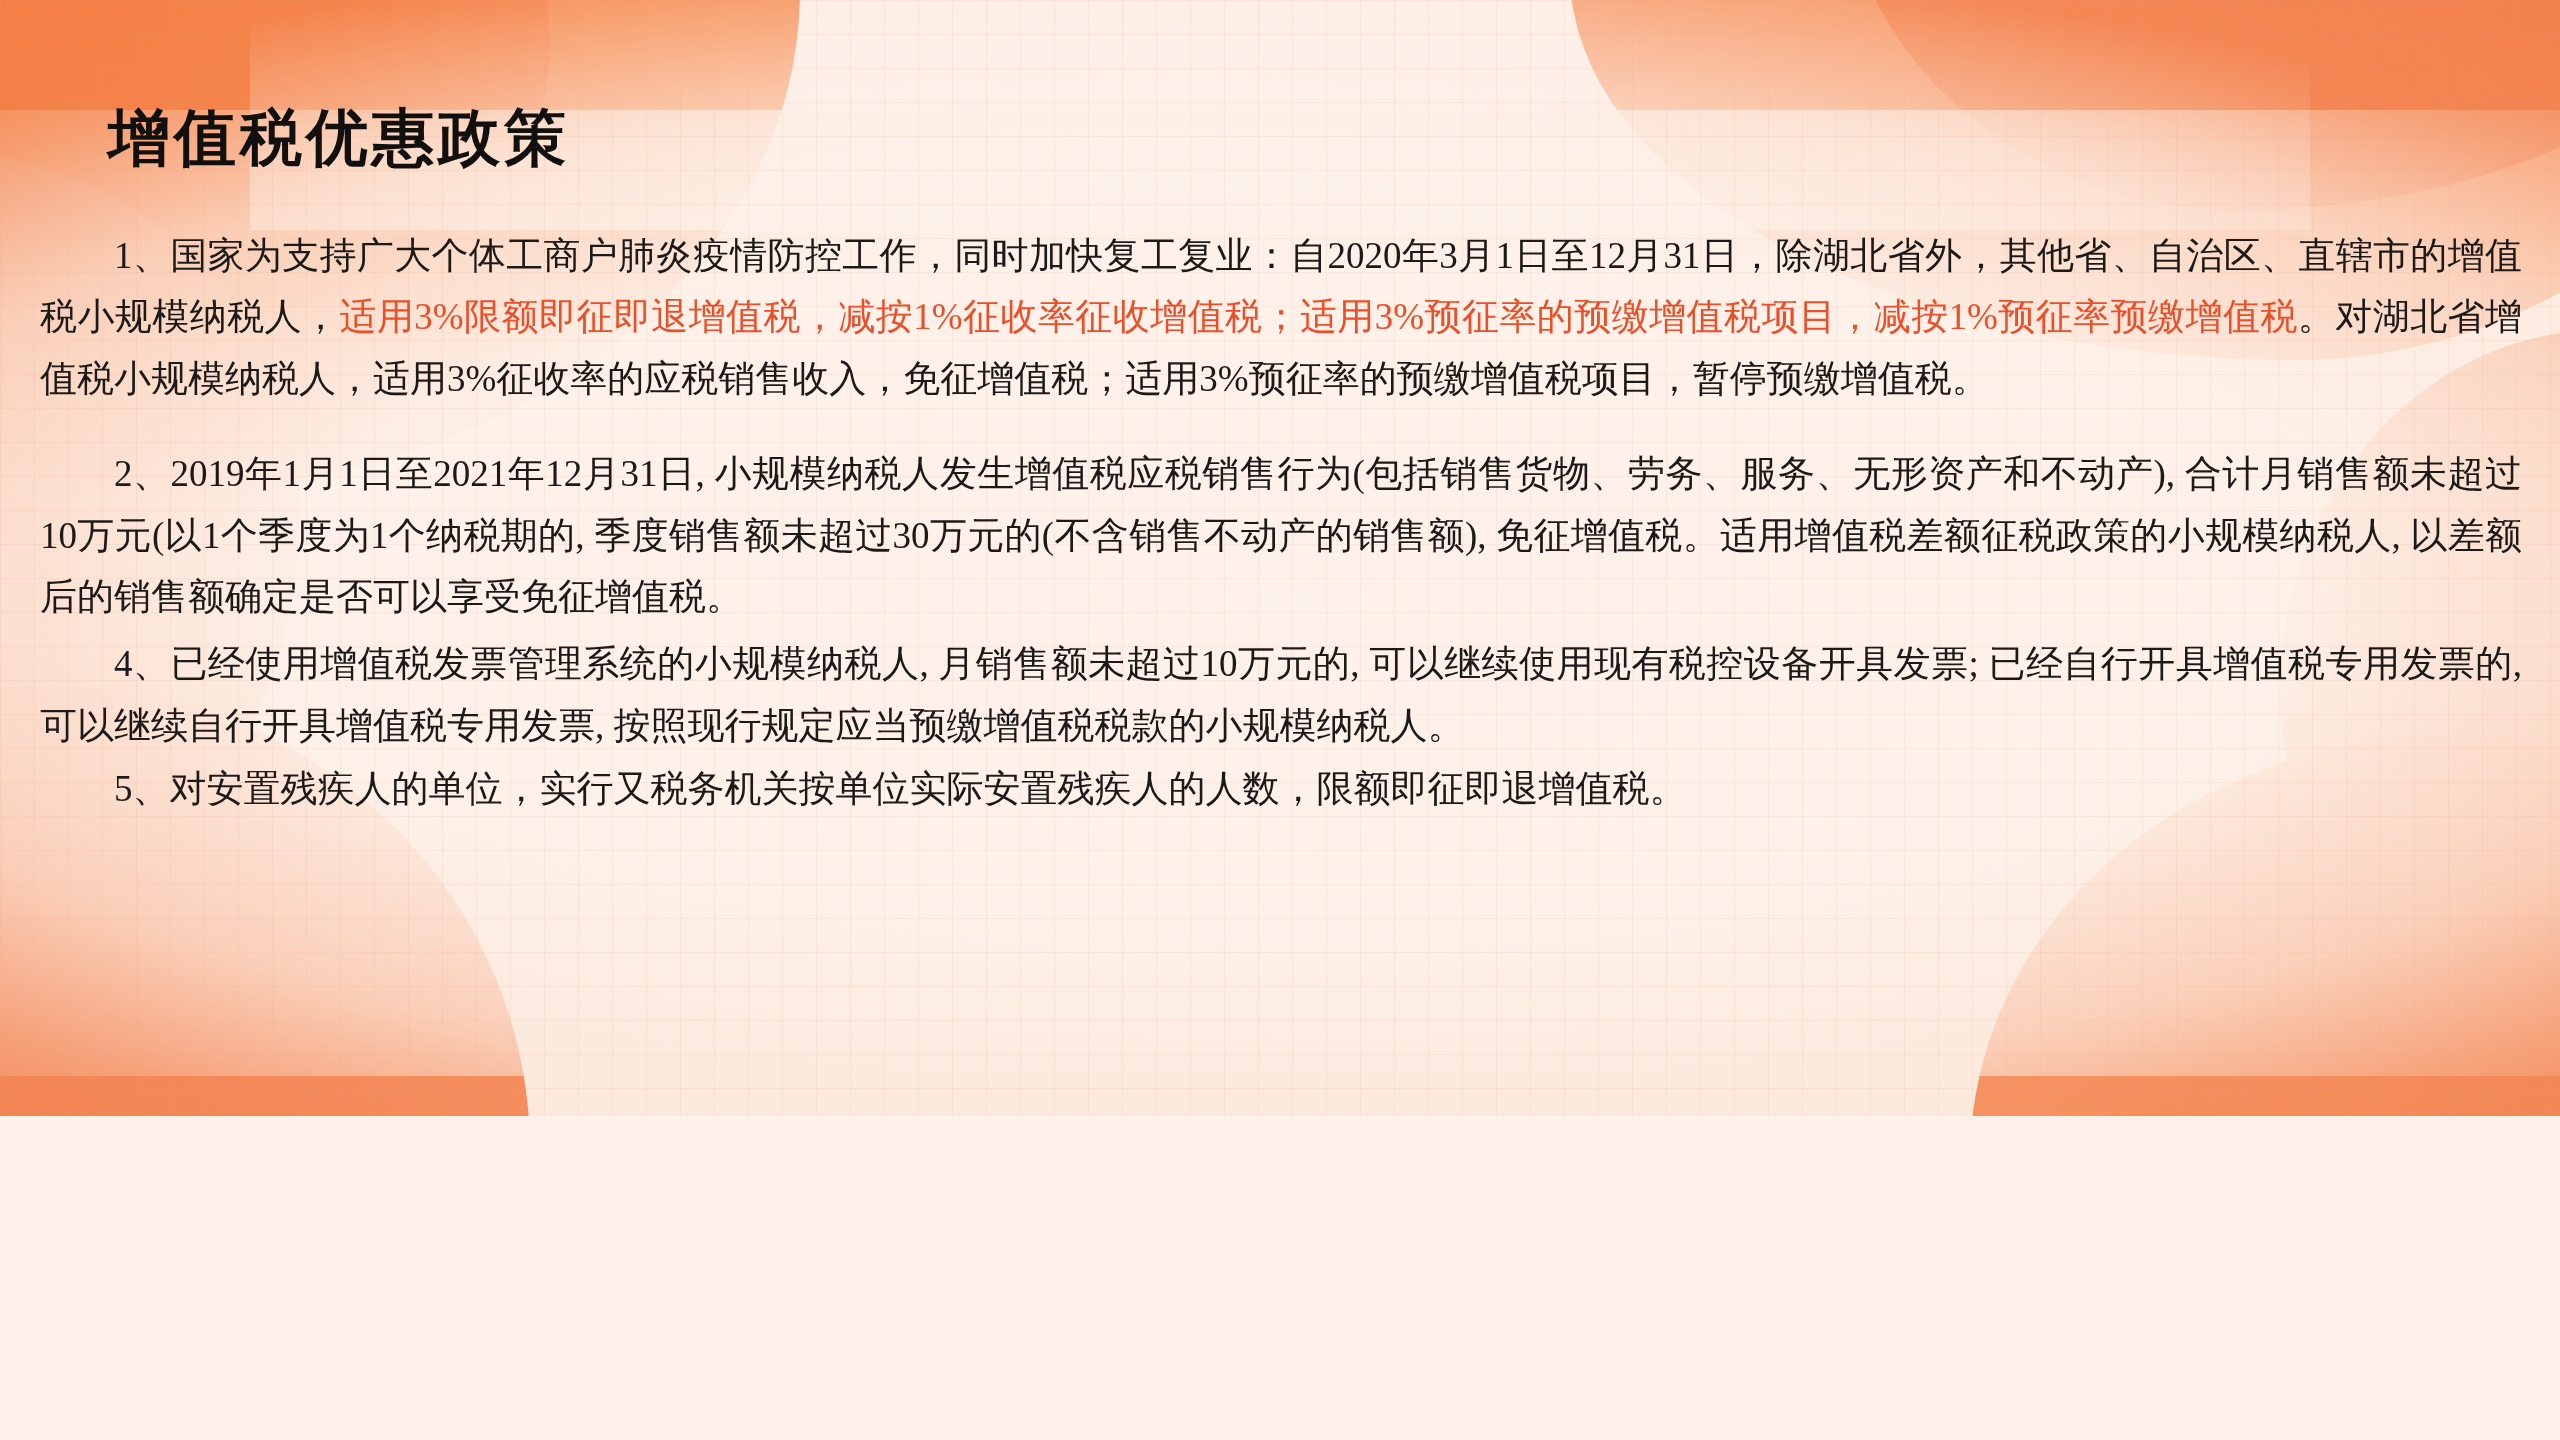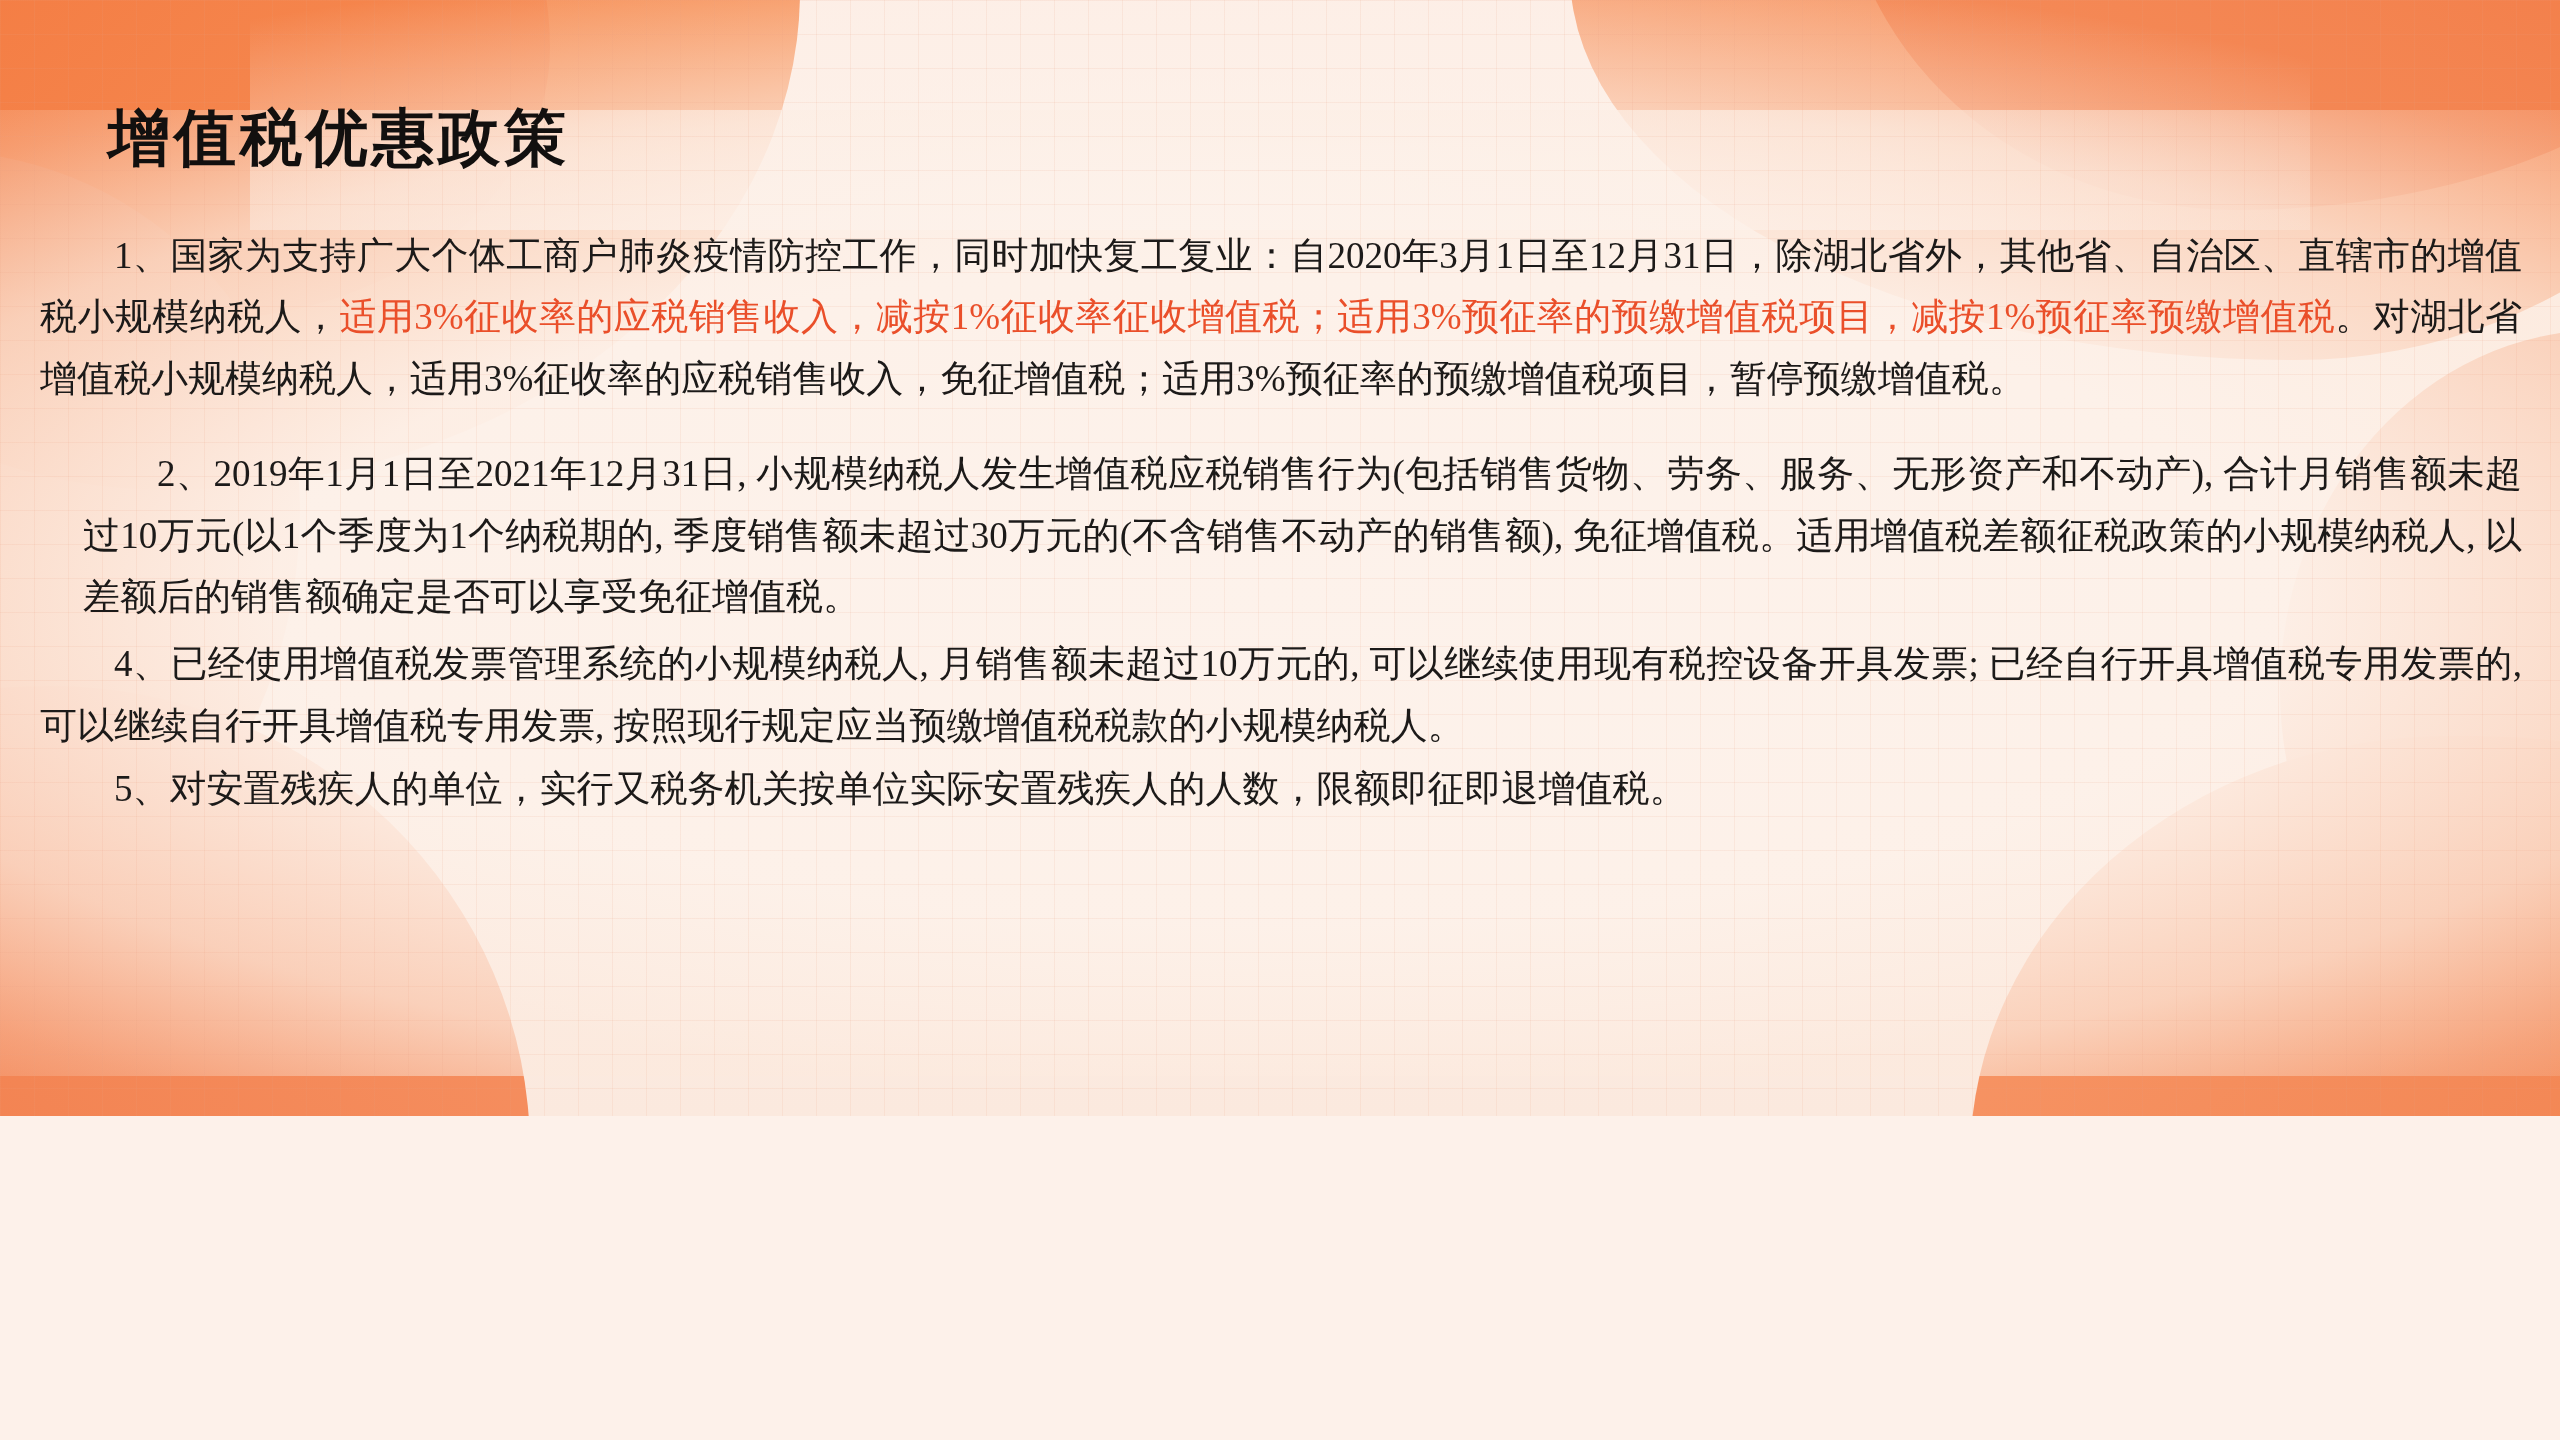--- a/index.html
+++ b/index.html
@@ -161,21 +161,20 @@
 
   .para {
     margin: 0 0 6px 0;
     text-indent: 2em;
   }
   .para.tight {
     margin-bottom: 2px;
   }
   .para.p2 {
     margin-top: 34px;
-    margin-left: 43px;
   }
 
   .hl {
     color: #ea4f2a;
   }
 </style>
 </head>
 <body>
 
 <div class="slide">
@@ -191,20 +190,20 @@
 
   <div class="veil"></div>
   <div class="veil-top"></div>
   <div class="grid-layer"></div>
 
   <div class="content">
 
     <h1 class="title">增值税优惠政策</h1>
 
     <div class="body-block">
-      <p class="para"><span>1、</span><span>国家为支持广大个体工商户肺炎疫情防控工作，同时加快复工复业：自2020年3月1日至12月31日，除湖北省外，其他省、自治区、直辖市的增值税小规模纳税人，</span><span class="hl">适用3%征收率的应税销售收入，减按1%征收率征收增值税；适用3%预征率的预缴增值税项目，减按1%预征率预缴增值税</span><span>。对湖北省增值税小规模纳税人，适用3%征收率的应税销售收入，免征增值税；适用3%预征率的预缴增值税项目，暂停预缴增值税。</span></p>
+      <p class="para"><span>1、</span><span>国家为支持广大个体工商户肺炎疫情防控工作，同时加快复工复业：自2020年3月1日至12月31日，除湖北省外，其他省、自治区、直辖市的增值税小规模纳税人，</span><span class="hl">适用3%限额即征即退增值税，减按1%征收率征收增值税；适用3%预征率的预缴增值税项目，减按1%预征率预缴增值税</span><span>。对湖北省增值税小规模纳税人，适用3%征收率的应税销售收入，免征增值税；适用3%预征率的预缴增值税项目，暂停预缴增值税。</span></p>
       <p class="para p2"><span>2、</span><span>2019年1月1日至2021年12月31日, 小规模纳税人发生增值税应税销售行为(包括销售货物、劳务、服务、无形资产和不动产), 合计月销售额未超过10万元(以1个季度为1个纳税期的, 季度销售额未超过30万元的(不含销售不动产的销售额), 免征增值税。适用增值税差额征税政策的小规模纳税人, 以差额后的销售额确定是否可以享受免征增值税。</span></p>
       <p class="para tight"><span>4、</span><span>已经使用增值税发票管理系统的小规模纳税人, 月销售额未超过10万元的, 可以继续使用现有税控设备开具发票; 已经自行开具增值税专用发票的, 可以继续自行开具增值税专用发票, 按照现行规定应当预缴增值税税款的小规模纳税人。</span></p>
       <p class="para tight"><span>5、</span><span>对安置残疾人的单位，实行又税务机关按单位实际安置残疾人的人数，限额即征即退增值税。</span></p>
     </div>
 
   </div>
 </div>
 
 </body></html>

